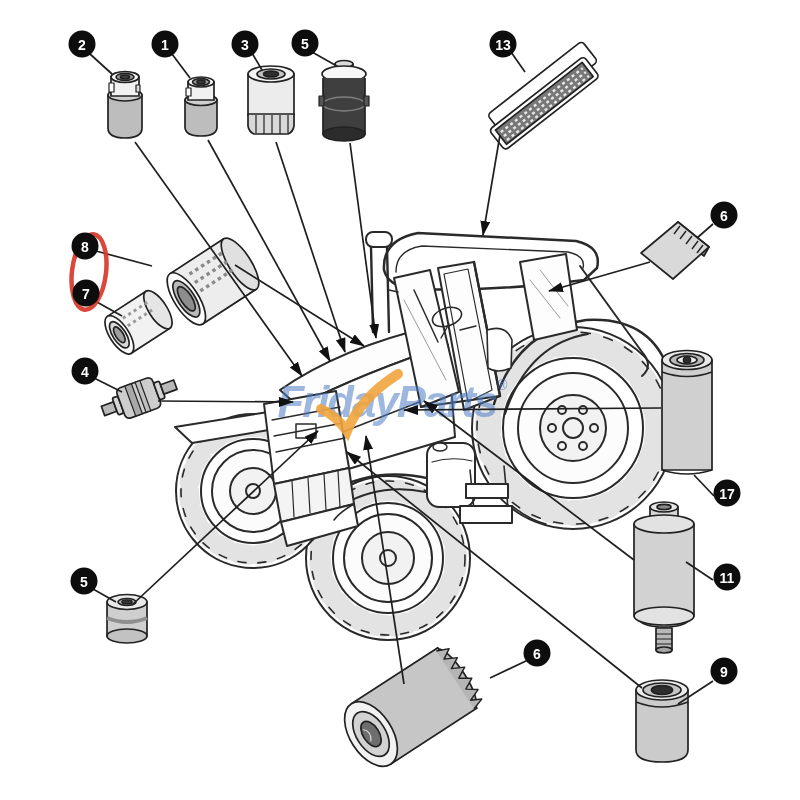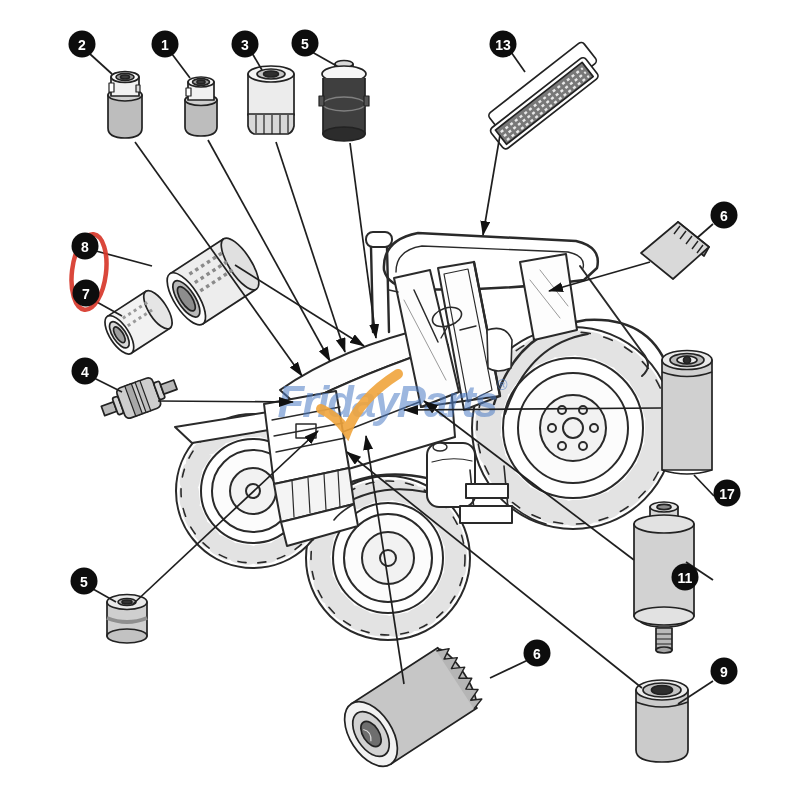--- a/index.html
+++ b/index.html
@@ -312,18 +312,18 @@
 <div class="balloon" style="left:165px;top:44px">1</div>
 <div class="balloon" style="left:82px;top:44px">2</div>
 <div class="balloon" style="left:245px;top:44px">3</div>
 <div class="balloon" style="left:85px;top:371px">4</div>
 <div class="balloon" style="left:305px;top:43px">5</div>
 <div class="balloon" style="left:537px;top:653px">6</div>
 <div class="balloon" style="left:86px;top:293px">7</div>
 <div class="balloon" style="left:85px;top:246px">8</div>
 <div class="balloon" style="left:724px;top:671px">9</div>
 <div class="balloon" style="left:84px;top:581px">5</div>
-<div class="balloon" style="left:685px;top:577px">11</div>
+<div class="balloon" style="left:727px;top:577px">11</div>
 <div class="balloon" style="left:724px;top:215px">6</div>
 <div class="balloon" style="left:503px;top:44px">13</div>
 <div class="balloon" style="left:727px;top:493px">17</div>
 
 </div>
 
 </body></html>

